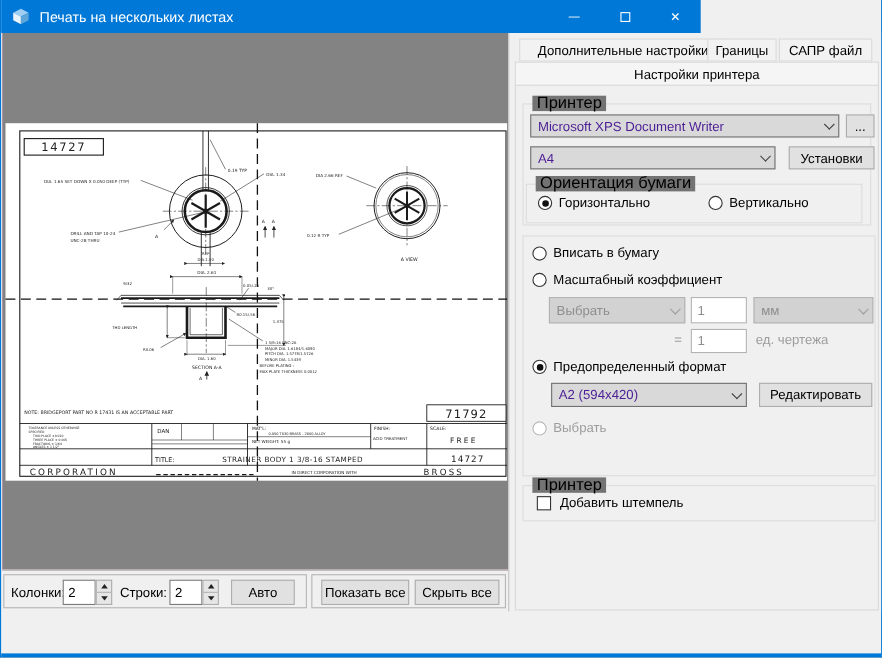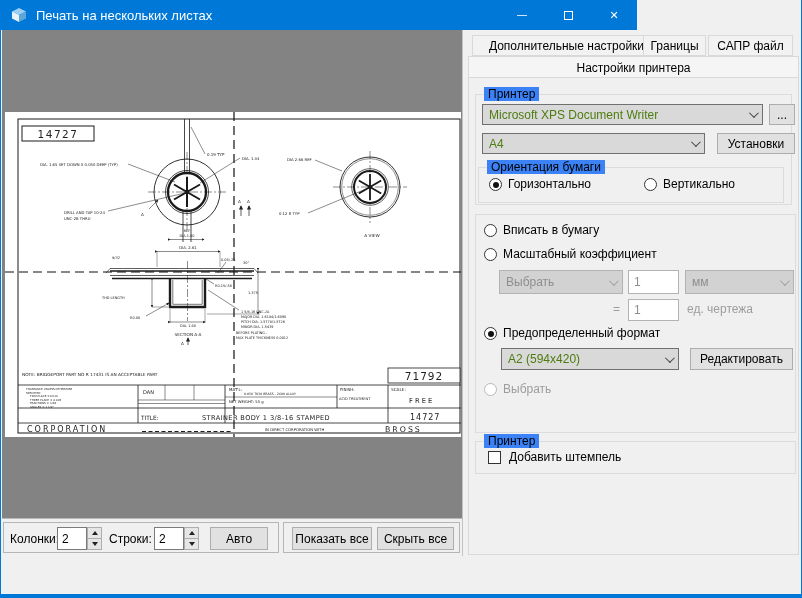--- a/index.html
+++ b/index.html
@@ -31,23 +31,23 @@
   .btn{background:#e1e1e1;border:1px solid #adadad;font-size:12px;color:#000;
     display:flex;align-items:center;justify-content:center;}
   
   .panel{position:absolute;left:461px;top:30px;width:340px;height:526px;background:#f0f0f0;border-left:1px solid #c3c3c3;}
   .tab{position:absolute;top:5px;height:21px;border:1px solid #d9d9d9;background:#f2f2f2;
     display:flex;align-items:center;justify-content:center;font-size:12px;}
   .tab-active{position:absolute;top:26px;height:22px;left:5px;width:331px;border:1px solid #d9d9d9;border-bottom:none;
     background:#f5f5f5;display:flex;align-items:center;justify-content:center;font-size:12px;}
   .page{position:absolute;left:5px;top:47px;width:331px;height:478px;border:1px solid #d9d9d9;background:#f0f0f0;}
   .group{position:absolute;border:1px solid #dcdcdc;}
-  .group-label{position:absolute;top:-8px;left:8px;background:#3b82f6;padding:0 4px;font-size:12px;line-height:14px;}
+  .group-label{position:absolute;top:-8px;left:8px;background:#737373;padding:0 4px;font-size:15px;line-height:14px;}
   .combo{position:absolute;background:#d9d9d9;border:1px solid #707070;font-size:12px;
-    display:flex;align-items:center;padding:0 6px;color:#4d7c0f;}
+    display:flex;align-items:center;padding:0 6px;color:#4c1d95;}
   .combo .chev{margin-left:auto;width:7px;height:7px;border-right:1.5px solid #444;border-bottom:1.5px solid #444;
     transform:rotate(45deg) translateY(-2px);}
   .combo.disabled{background:#d2d2d2;border-color:#b3b3b3;color:#8e8e8e;}
   .combo.disabled .chev{border-color:#a0a0a0;}
   .edit{position:absolute;background:#fff;border:1px solid #b3b3b3;font-size:12px;
     display:flex;align-items:center;padding-left:5px;color:#8e8e8e;}
   .radio{position:absolute;width:13px;height:13px;border:1px solid #333;border-radius:50%;background:#fff;}
   .radio.checked::after{content:"";position:absolute;left:2.5px;top:2.5px;width:6px;height:6px;border-radius:50%;background:#111;}
   .radio.disabled{border-color:#b8b8b8;}
   .rlabel{position:absolute;font-size:12px;color:#000;white-space:nowrap;}

